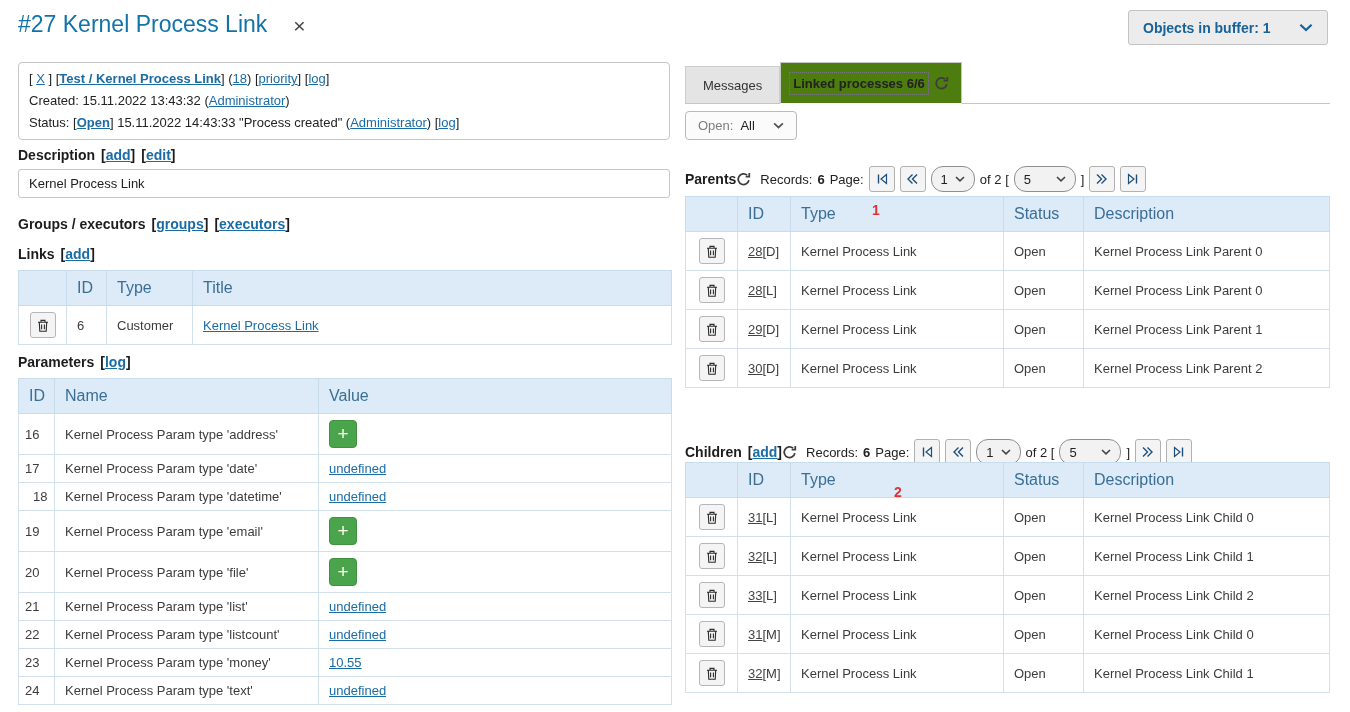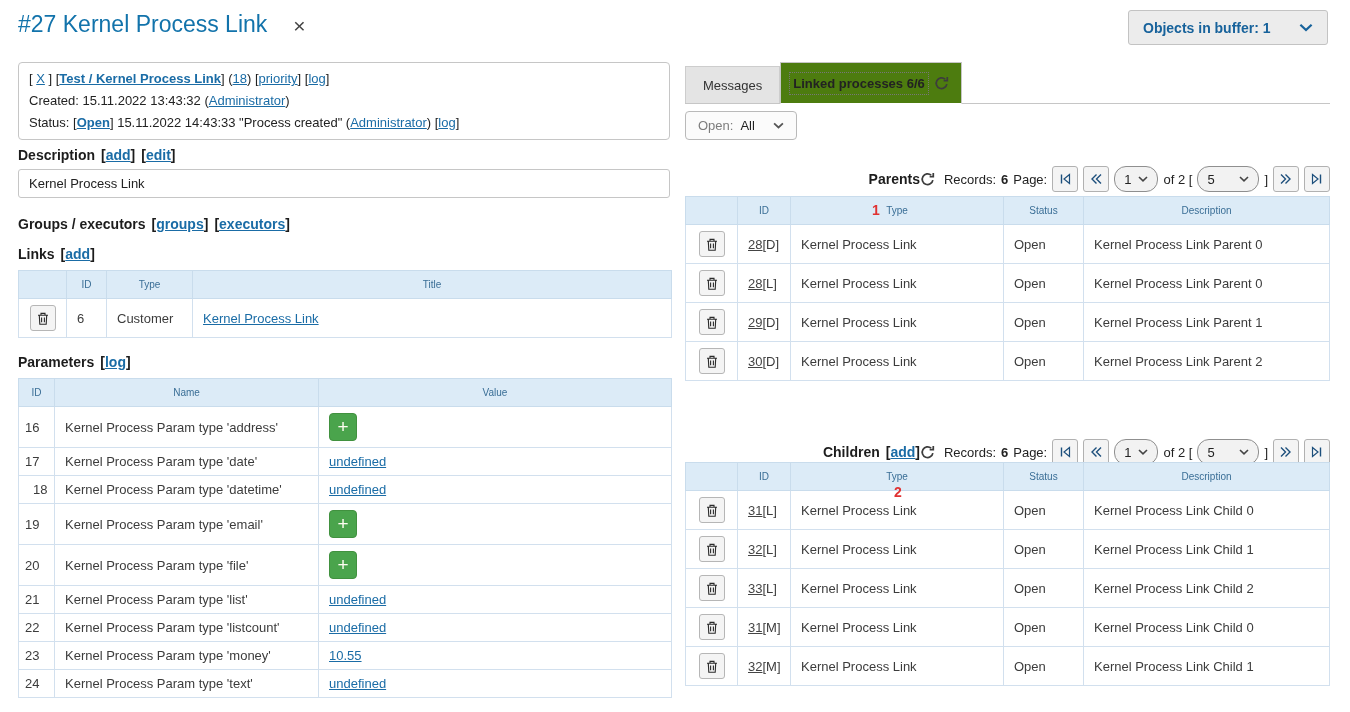--- a/index.html
+++ b/index.html
@@ -34,21 +34,21 @@
   .sec-head .hl { margin-left: 6px; }
   .sec-head a { font-weight: bold; }
 
   .desc-input {
     position: absolute; top: 169px; left: 0; width: 652px; height: 29px;
     border: 1px solid #c6c6c6; border-radius: 3px; padding: 0 10px; font: 13px "Liberation Sans", sans-serif; color: #222; background: #fff;
   }
 
   
   table { border-collapse: collapse; table-layout: fixed; background: #fff; }
-  th { background: #dcebf7; color: #3a6e96; font-weight: normal; text-align: center; padding: 8px 10px; border: 1px solid #c9dcec; font-size: 10px; }
+  th { background: #dcebf7; color: #3a6e96; font-weight: normal; text-align: left; padding: 8px 10px; border: 1px solid #c9dcec; font-size: 16px; }
   td { border: 1px solid #d2e0ee; padding: 6px 10px; color: #3c3c3c; vertical-align: middle; }
   .ltable { position: absolute; left: 0; width: 654px; }
   .rtable { position: absolute; left: 0; width: 645px; }
   .links-table  { top: 270px; }
   .params-table { top: 378px; }
   .parents-table  { top: 196px; }
   .children-table { top: 462px; }
   .id-link { color: #444; }
 
   .icon-btn {
@@ -75,21 +75,21 @@
 
   .open-select {
     position: absolute; left: 0; top: 111px; width: 112px; height: 29px;
     border: 1px solid #b9b9b9; border-radius: 4px; background: #fbfbfb;
     display: flex; align-items: center; gap: 7px; padding: 0 12px; cursor: pointer;
   }
   .open-select .lab { color: #7d7d7d; }
   .open-select .val { color: #222; }
   .open-select svg { margin-left: auto; color: #555; }
 
-  .list-head { position: absolute; left: 0; width: 645px; height: 32px; display: flex; align-items: center; justify-content: flex-end; }
+  .list-head { position: absolute; left: 0; width: 645px; height: 32px; display: flex; align-items: center; justify-content: flex-start; }
   .parents-head { top: 163px; }
   .children-head { top: 436px; }
   .list-head .title { font-size: 14px; font-weight: bold; color: #1c1c1c; }
   .list-head .title .hl { margin-left: 6px; }
   .list-head .title a { font-weight: bold; }
 
   .pager { display: flex; align-items: center; gap: 5px; color: #222; }
   .pager .lbl { margin-left: 4px; }
   .pg-btn {
     width: 26px; height: 26px; background: #f4f4f4; border: 1px solid #b1b1b1; border-radius: 3px;

